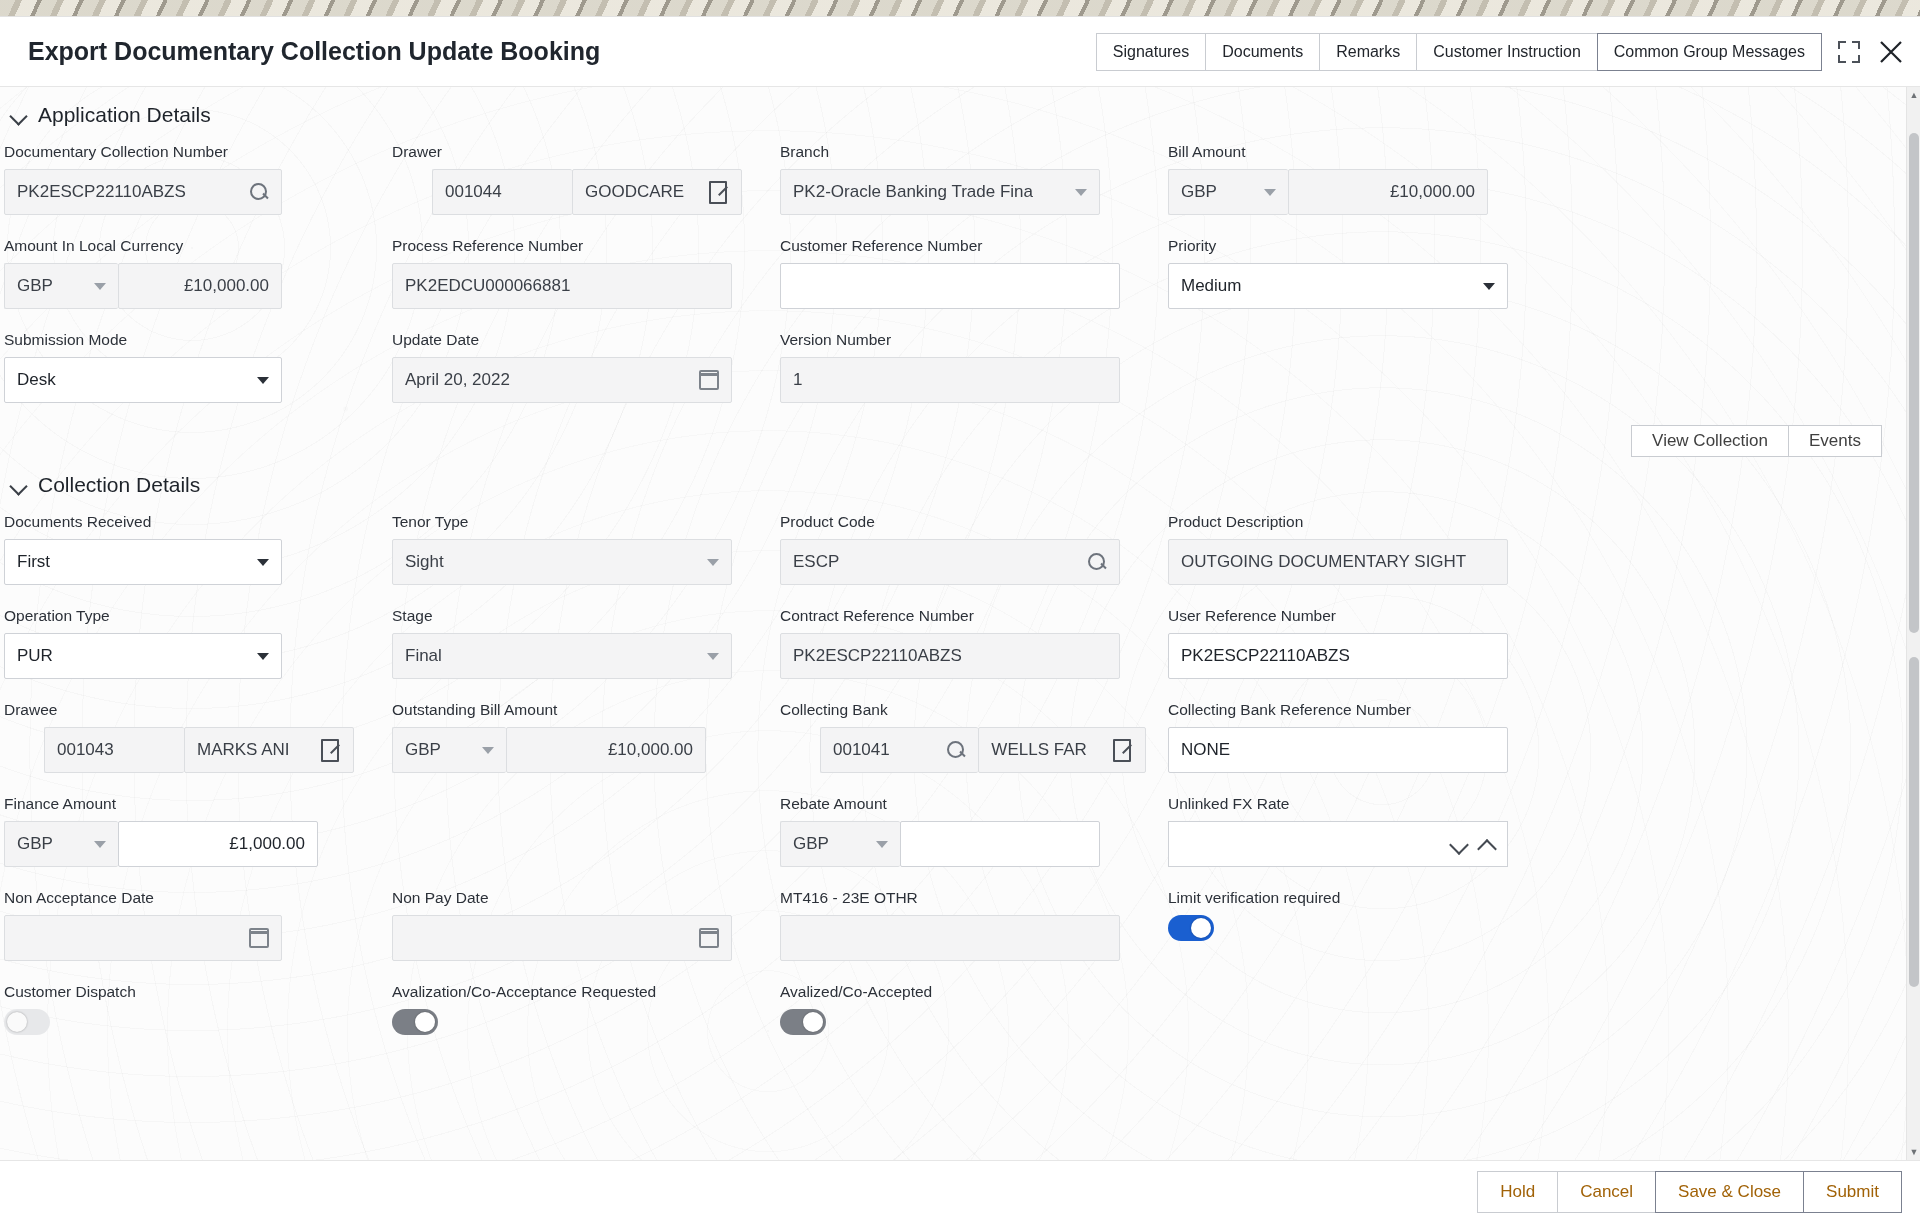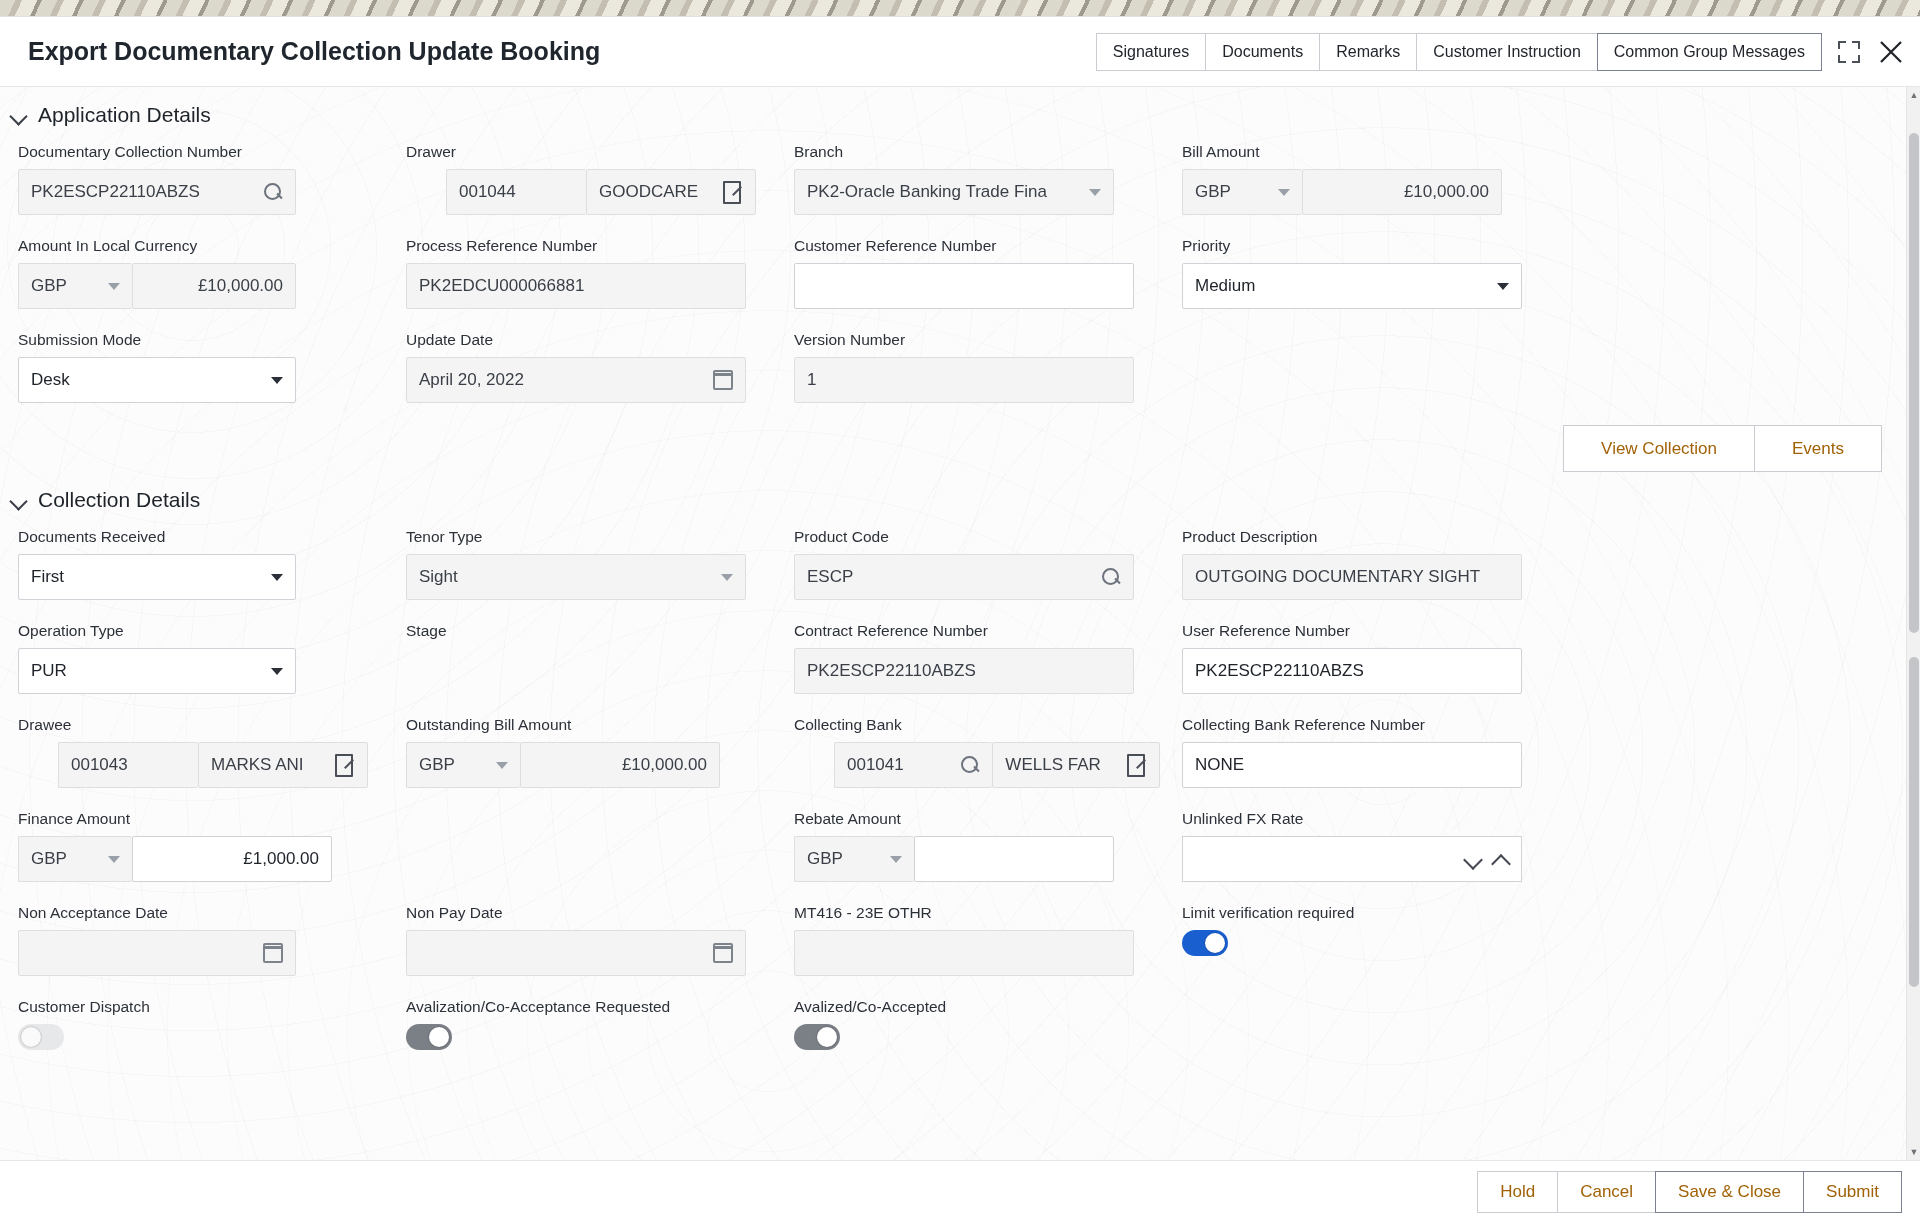--- a/index.html
+++ b/index.html
@@ -131,21 +131,21 @@
   .section-title {
     font-size: 21px;
     font-weight: normal;
     color: #1e232a;
   }
   .grid {
     display: grid;
     grid-template-columns: 388px 388px 388px 388px;
     column-gap: 0;
     row-gap: 0;
-    padding-left: 16px;
+    padding-left: 2px;
   }
   .field { padding: 10px 20px 12px 2px; }
   .flabel {
     font-size: 15.5px;
     color: #2c3139;
     margin-bottom: 8px;
     white-space: nowrap;
   }
   .ctl {
     height: 46px;
@@ -267,26 +267,26 @@
   .toggle.grey { background: #7b7f86; }
   .toggle.grey .knob { left: 23px; }
   .toggle.disabled { background: #e7e8ea; }
   .toggle.disabled .knob { background: #fafafa; }
   
   .rowbtns {
     display: flex; justify-content: flex-end;
     padding: 10px 24px 0 0;
   }
   .obtn {
-    height: 47px;
-    padding: 0 37px;
+    height: 32px;
+    padding: 0 20px;
     border: 1px solid #c9ccd1;
     background: #fff;
     font-size: 17px;
-    color: #a16207;
+    color: #404040;
     display: flex; align-items: center; justify-content: center;
     margin-left: -1px;
     cursor: pointer;
     font-family: "Liberation Sans", sans-serif;
   }
   
   .stepctl {
     width: 340px; height: 46px;
     border: 1px solid #cfd2d7;
     background: #fff;
@@ -549,20 +549,24 @@
           <div class="field">
             <div class="flabel">Operation Type</div>
             <div class="ctl">
               <span class="val">PUR</span>
               <span class="caret"></span>
             </div>
           </div>
 
           <div class="field">
             <div class="flabel">Stage</div>
+            <div class="ctl readonly" style="width:340px">
+              <span class="val">Final</span>
+              <span class="caret dim"></span>
+            </div>
           </div>
 
           <div class="field">
             <div class="flabel">Contract Reference Number</div>
             <div class="ctl readonly" style="width:340px">
               <span class="val">PK2ESCP22110ABZS</span>
             </div>
           </div>
 
           <div class="field">

